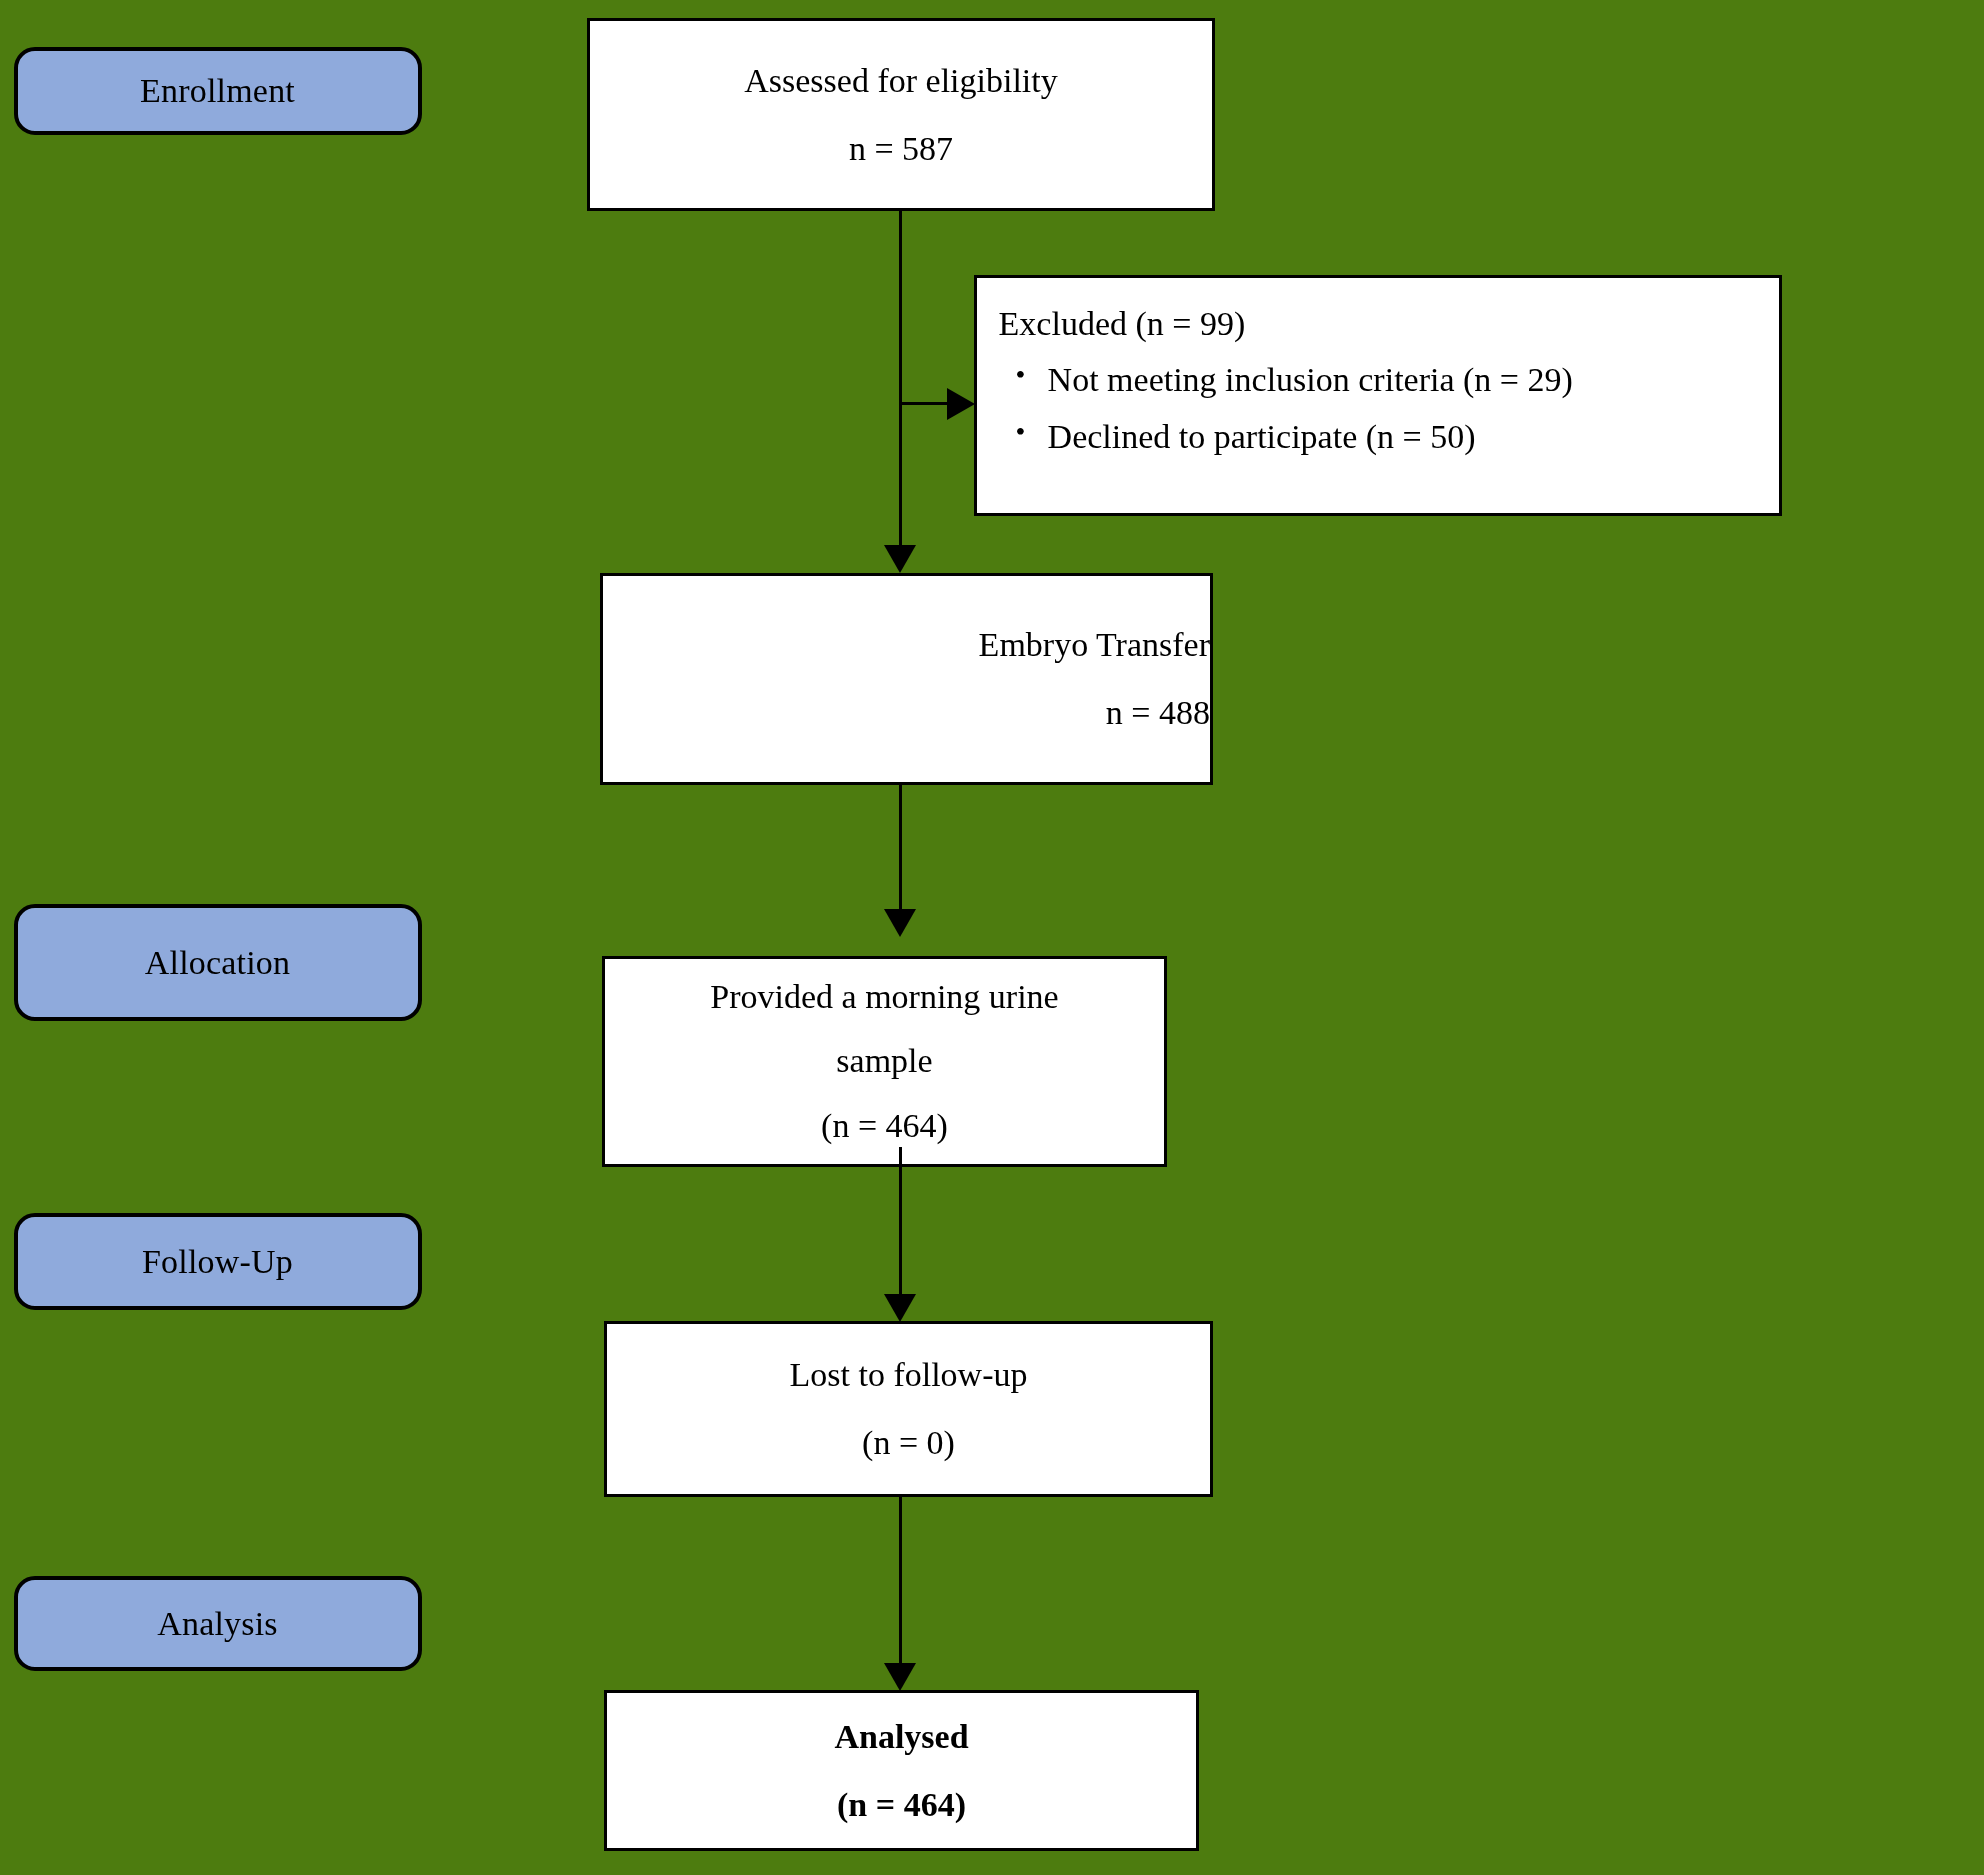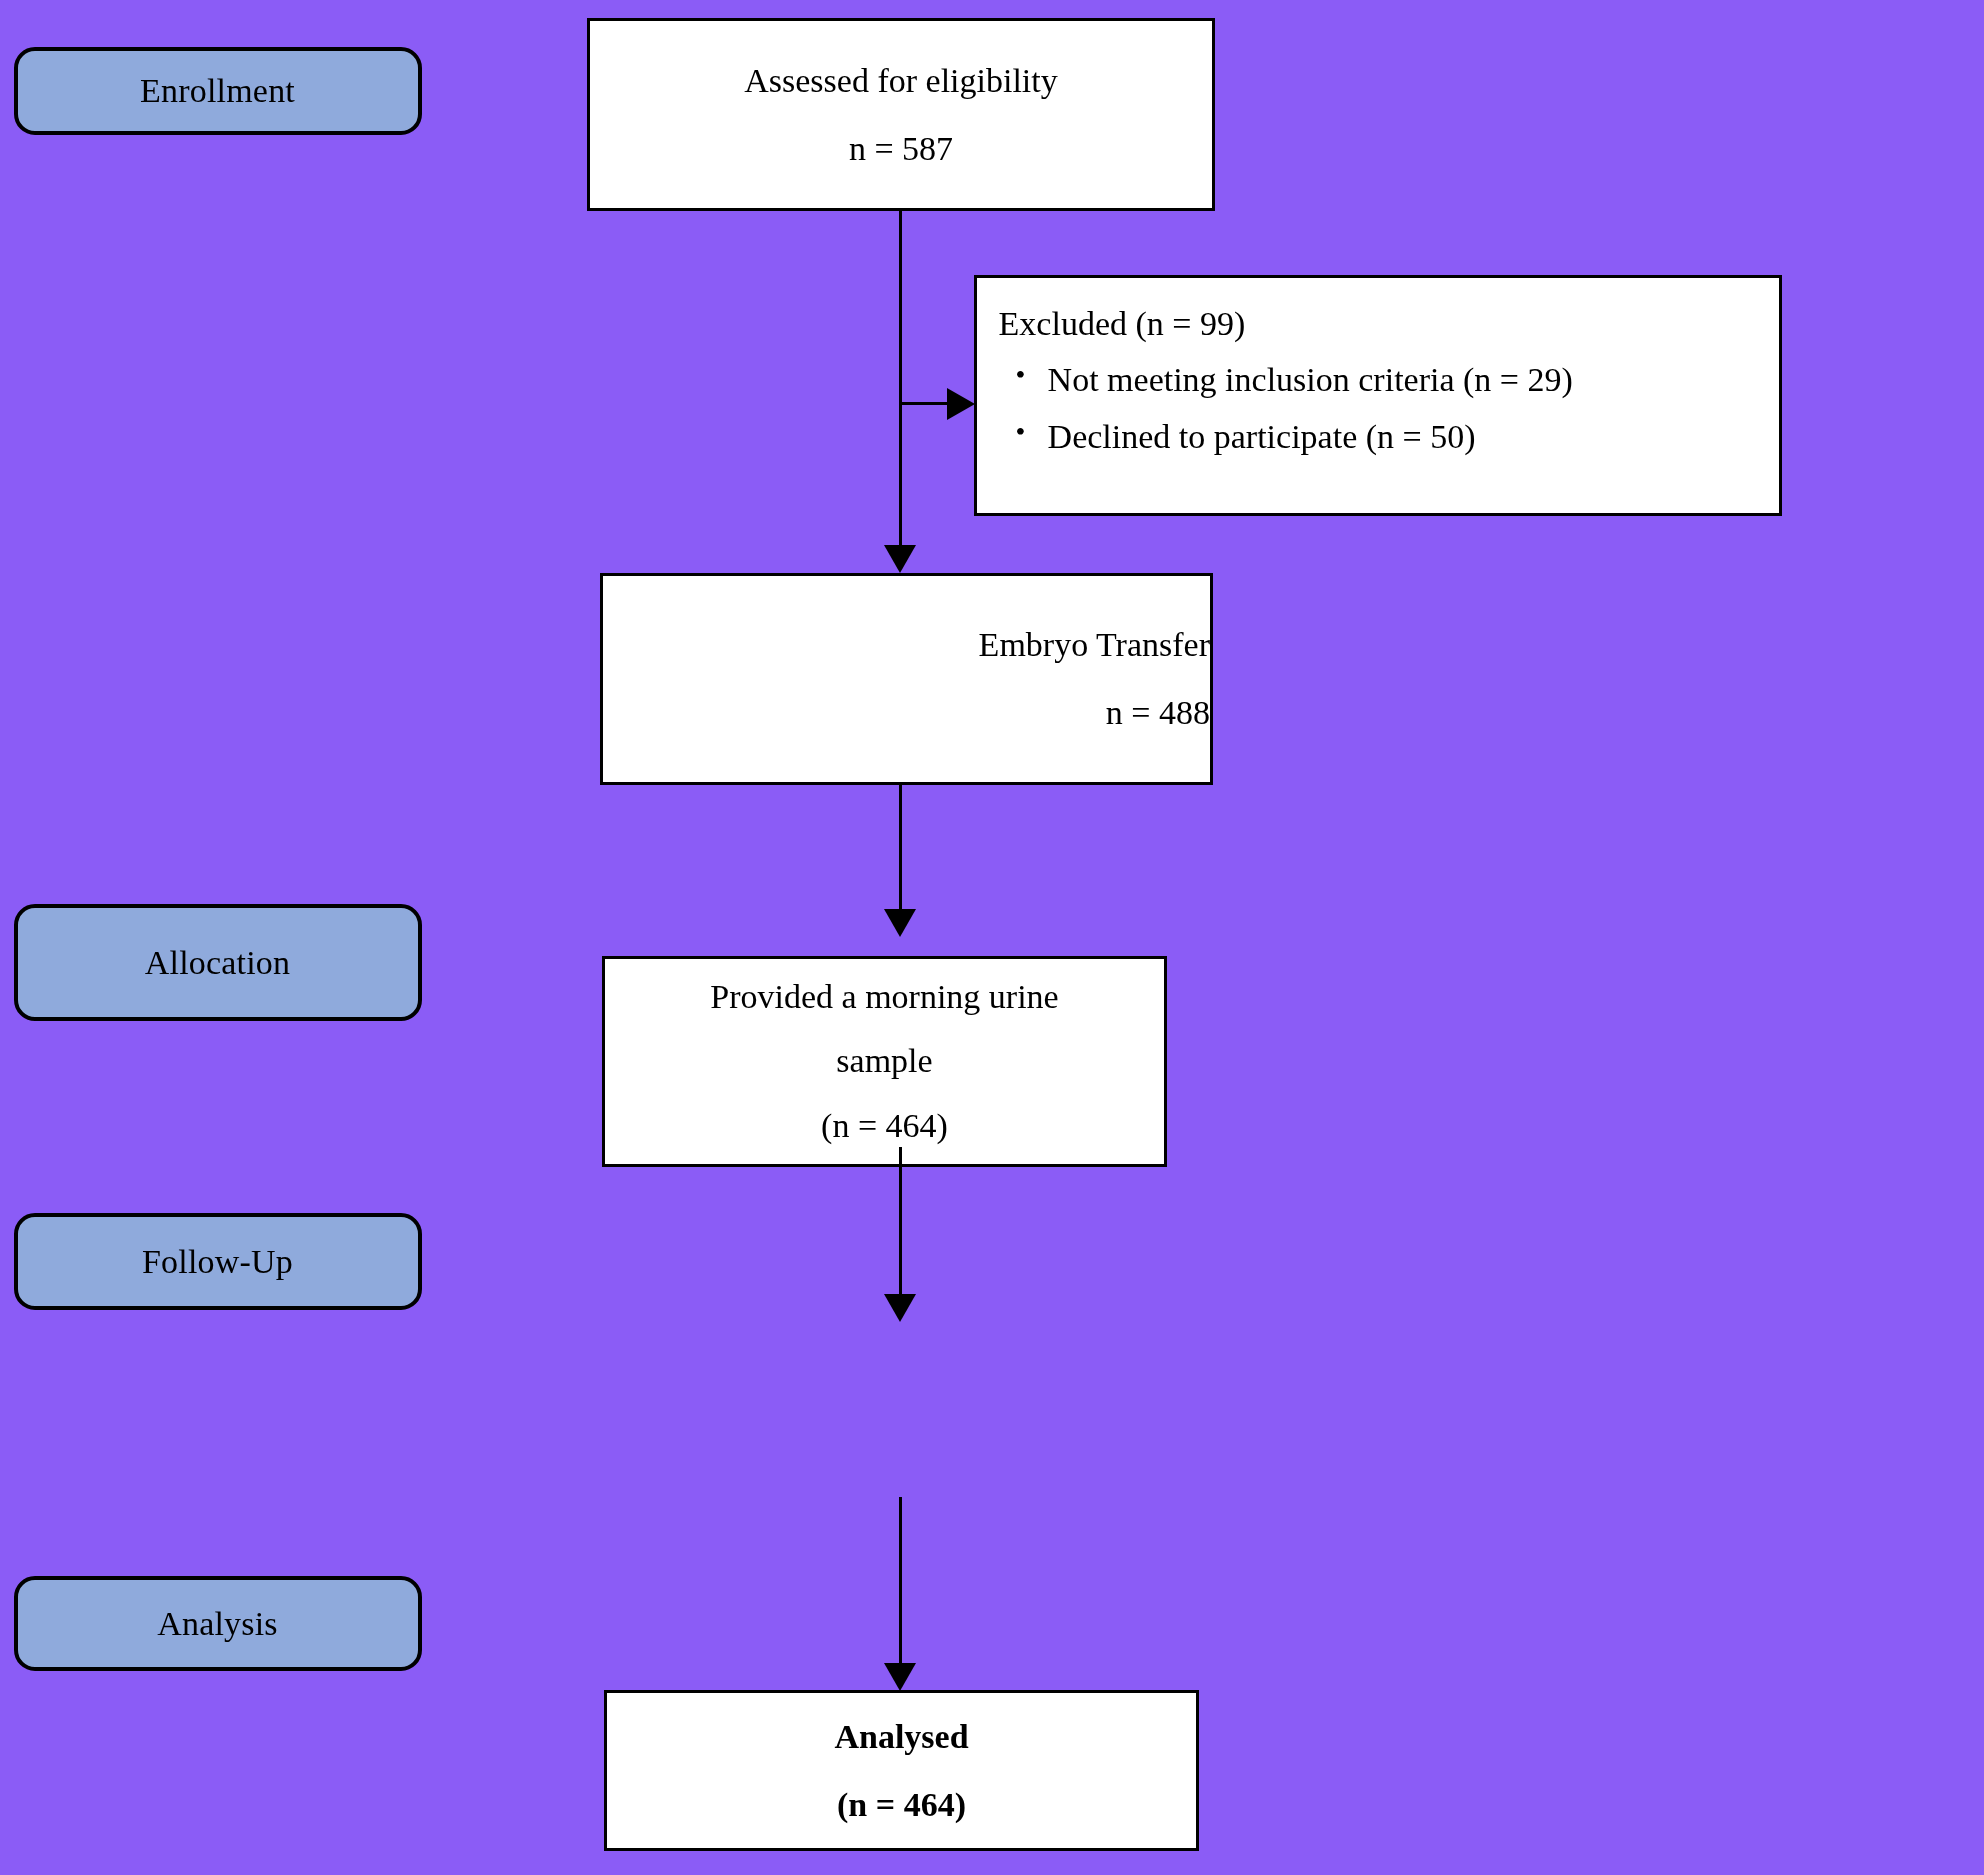--- a/index.html
+++ b/index.html
@@ -8,21 +8,21 @@
     background: #ffffff;
   }
   body {
     font-family: "Liberation Serif", "DejaVu Serif", serif;
     color: #000000;
   }
   #canvas {
     position: relative;
     width: 1985px;
     height: 1875px;
-    background: #8b5cf6;
+    background: #4d7c0f;
     overflow: hidden;
   }
   
   .stage-label {
     position: absolute;
     background: #8FAADC;
     border: 4.5px solid #000000;
     border-radius: 21px;
     box-sizing: border-box;
     display: flex;
@@ -161,20 +161,24 @@
 
   <div class="flow-box" style="left:602px; top:956px; width:565px; height:211px; line-height:1.9;">
     <span class="line">Provided a morning urine</span>
     <span class="line">sample</span>
     <span class="line">(n = 464)</span>
   </div>
 
   <div class="vline" style="left:899px; top:1147px; height:147px;"></div>
   <div class="arrow-down" style="left:884px; top:1294px;"></div>
 
+  <div class="flow-box" style="left:604px; top:1321px; width:609px; height:176px;">
+    <span class="line">Lost to follow-up</span>
+    <span class="line">(n = 0)</span>
+  </div>
 
   <div class="vline" style="left:899px; top:1497px; height:166px;"></div>
   <div class="arrow-down" style="left:884px; top:1663px;"></div>
 
   <div class="flow-box" style="left:604px; top:1690px; width:595px; height:161px;font-weight:bold;">
     <span class="line">Analysed</span>
     <span class="line">(n = 464)</span>
   </div>
 
 </div>

